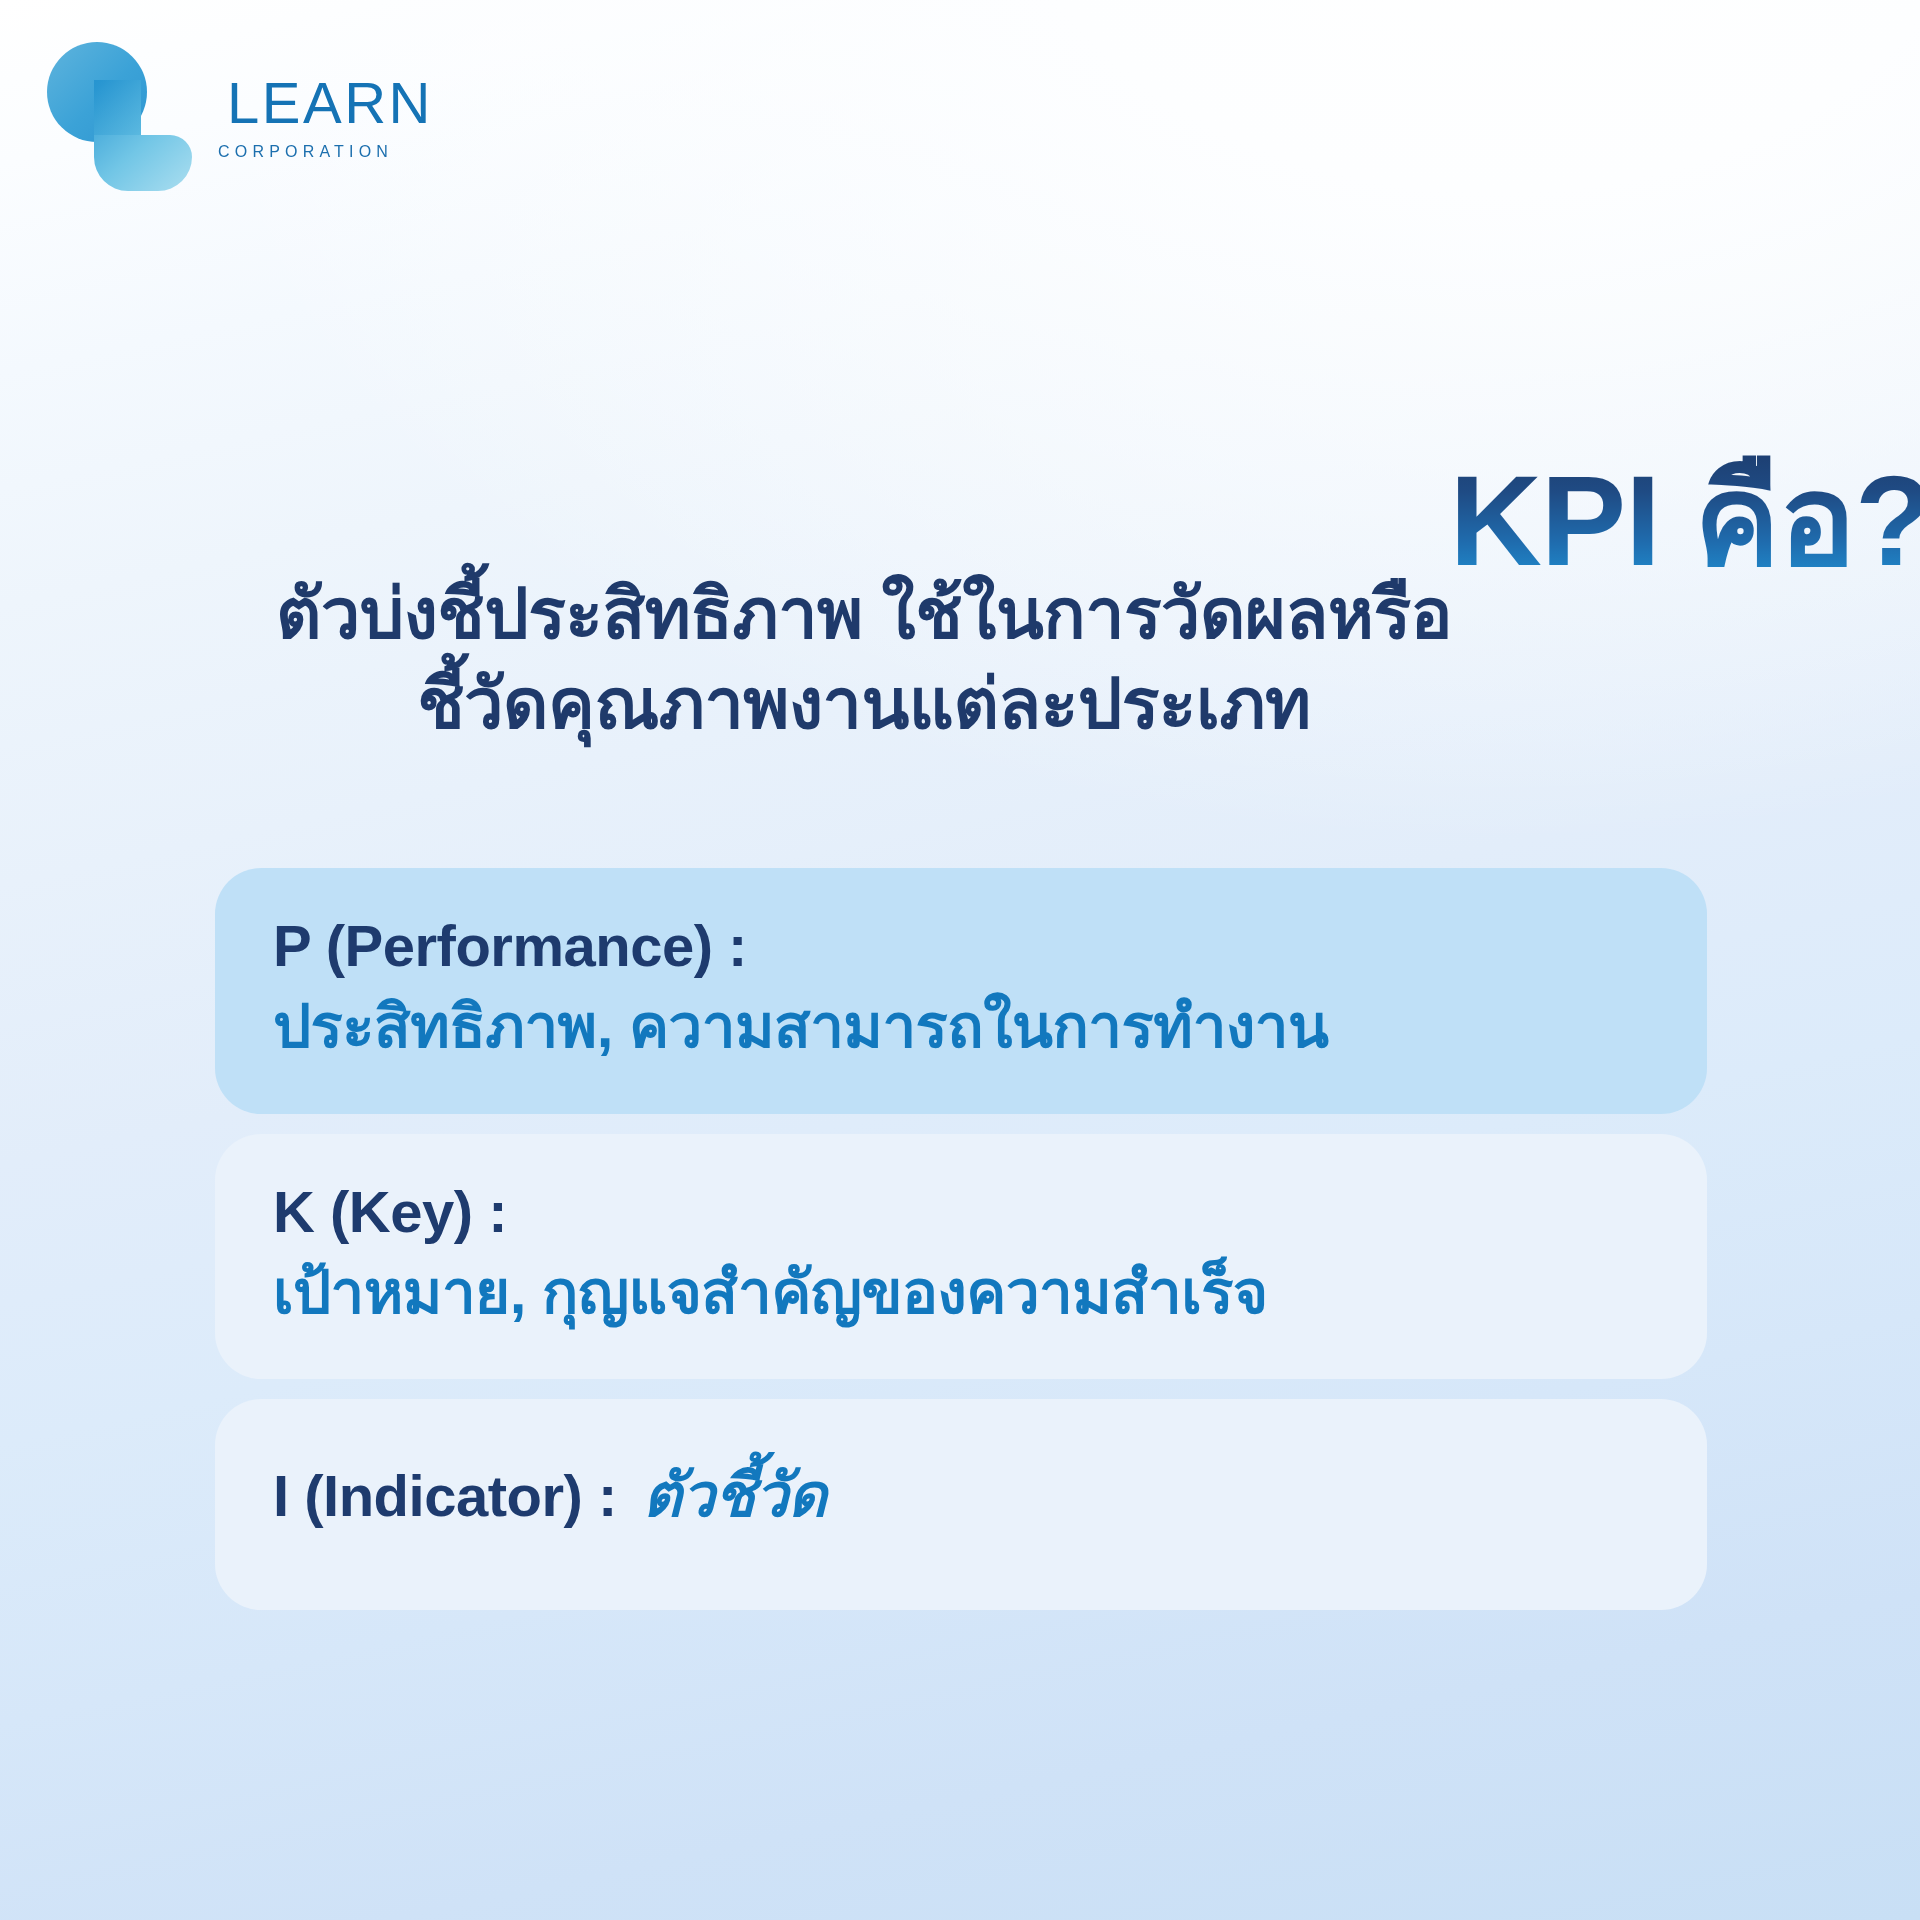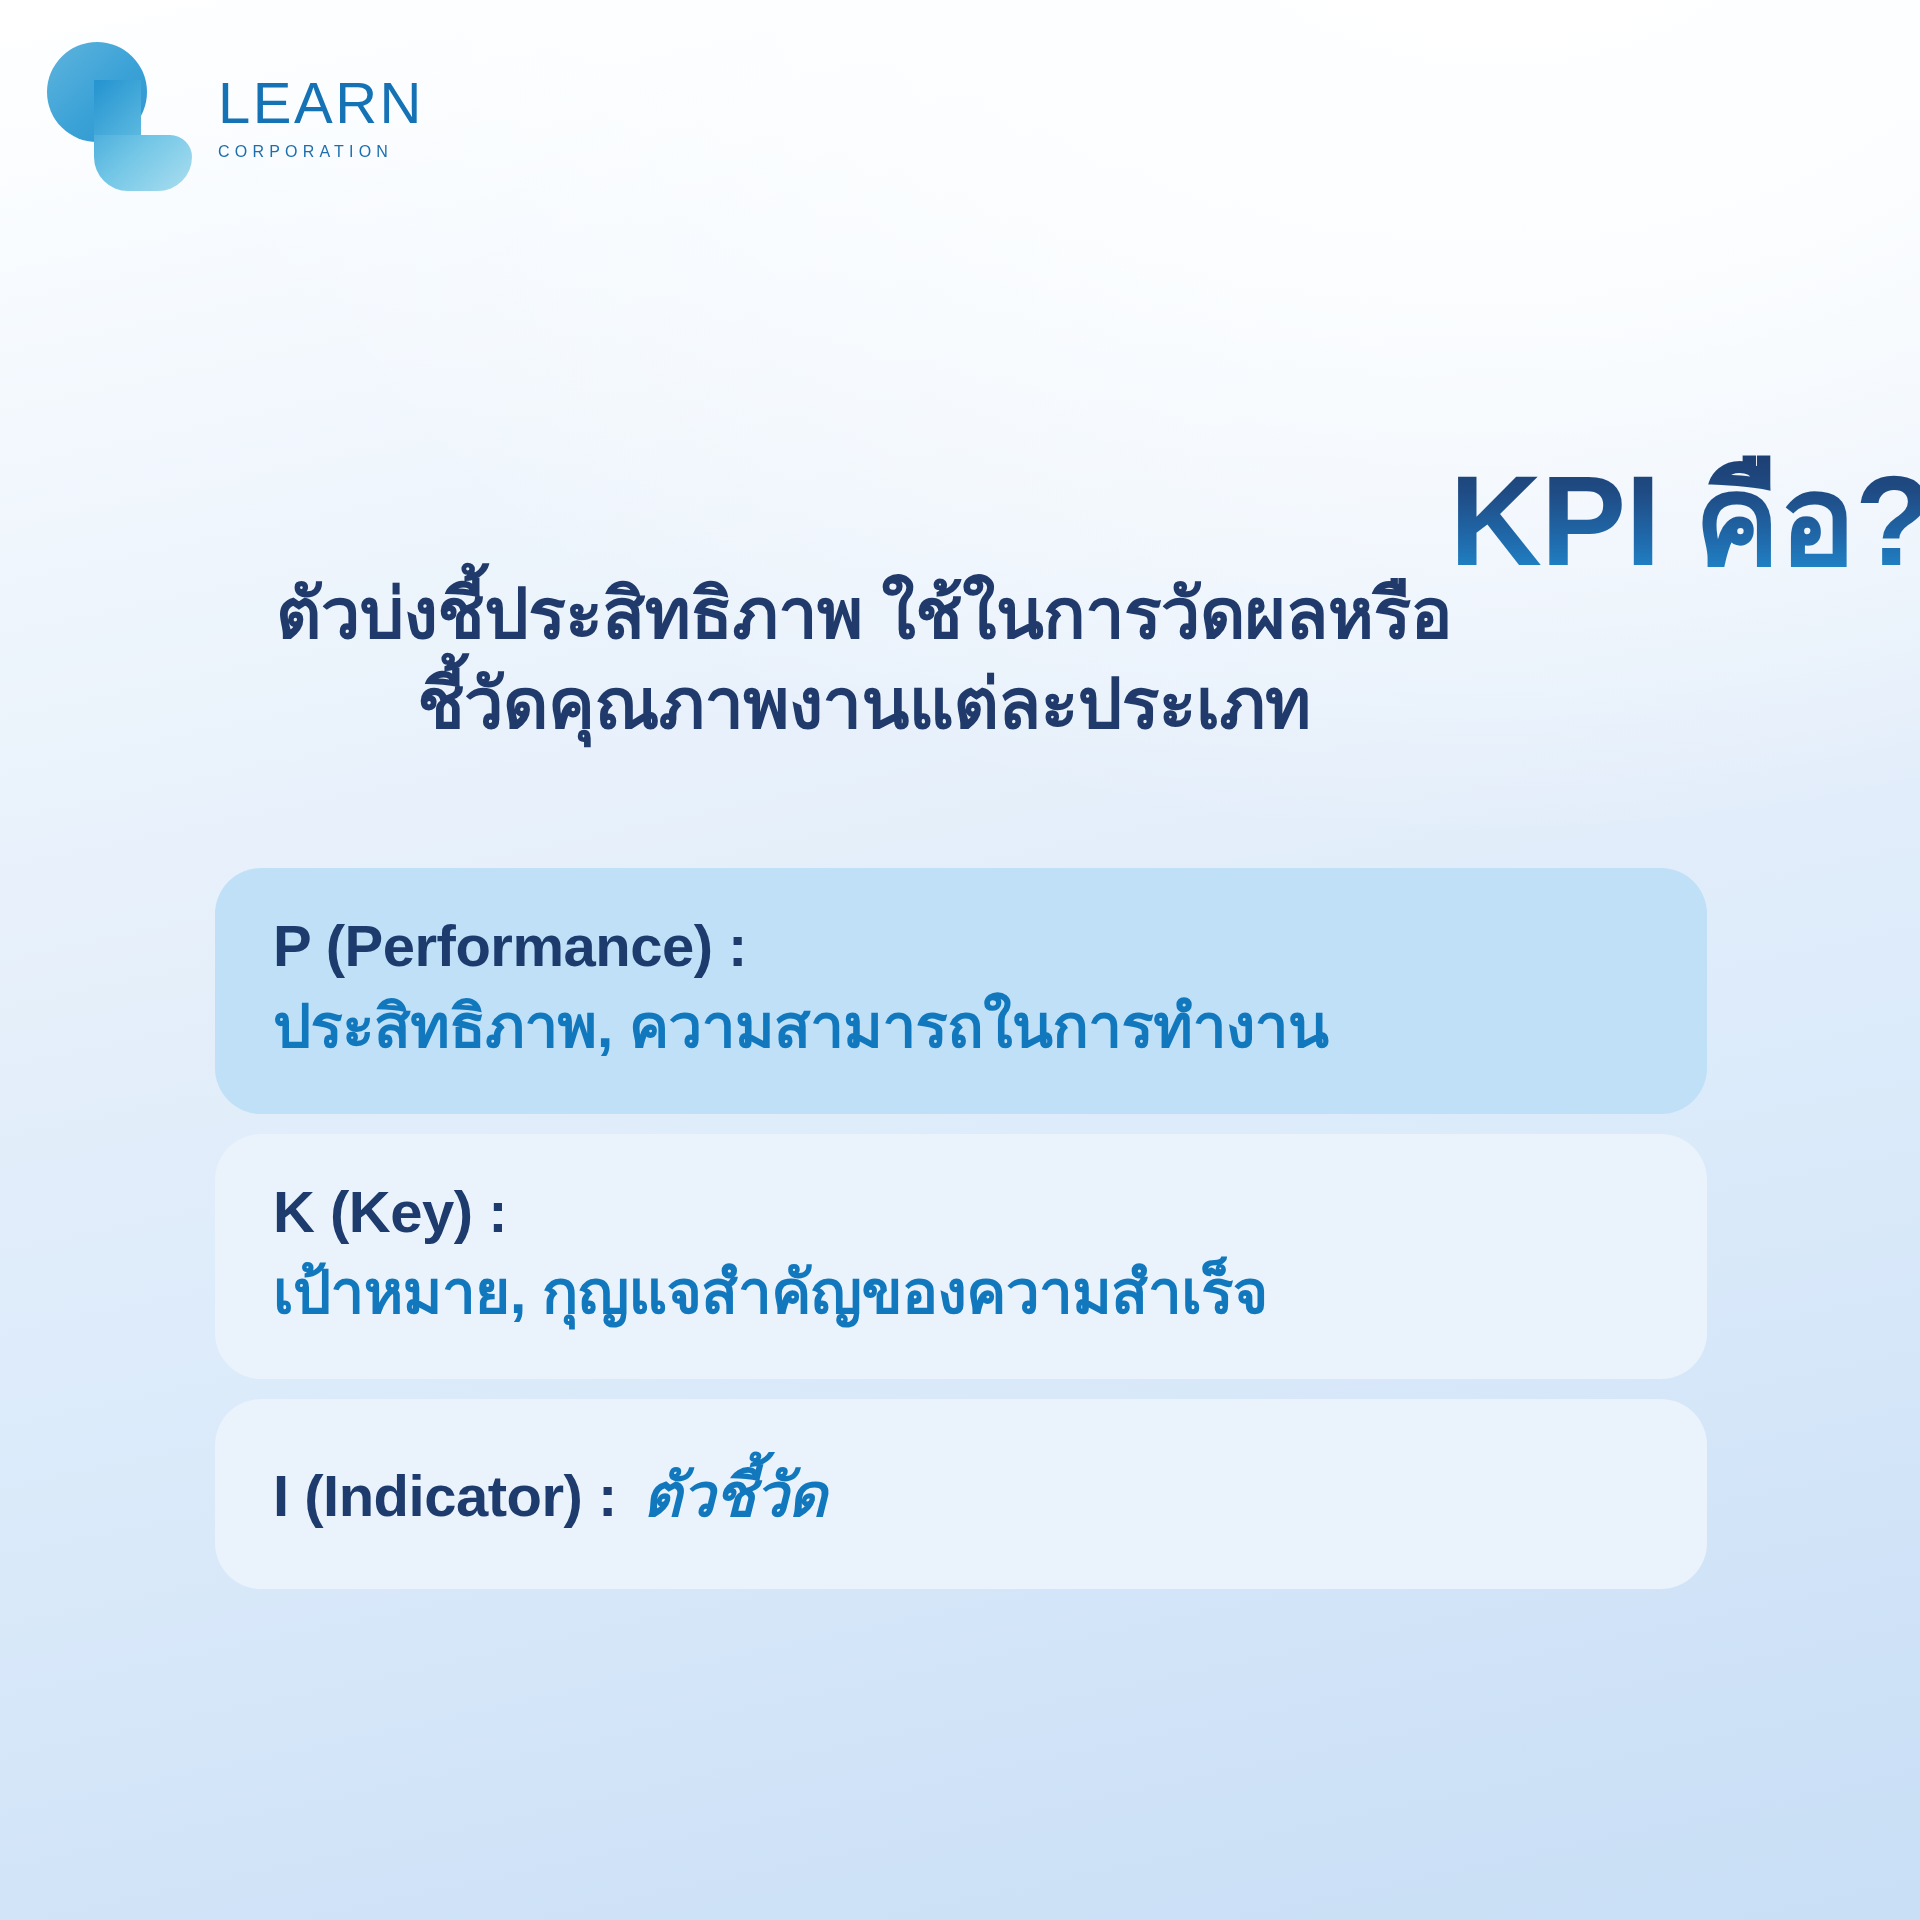--- a/index.html
+++ b/index.html
@@ -53,20 +53,21 @@
     flex-direction: column;
     justify-content: center;
     padding-top: 6px;
   }
   .logo-word {
     font-size: 58px;
     letter-spacing: 2.5px;
     color: #1573b5;
     font-weight: 400;
     line-height: 1;
+    margin-left: 9px;
   }
   .logo-sub {
     font-size: 16px;
     letter-spacing: 5.2px;
     color: #1c6fae;
     font-weight: 400;
     line-height: 1;
     margin-top: 12px;
   }
 
@@ -133,21 +134,21 @@
     letter-spacing: -0.5px;
     margin-top: 10px;
   }
   .card.inline .row {
     display: flex;
     align-items: baseline;
     gap: 26px;
     flex-wrap: wrap;
   }
   .card.inline .card-desc { margin-top: 0; font-style: italic; }
-  .card.inline { padding-top: 60px; padding-bottom: 57px; }
+  .card.inline { padding-top: 60px; padding-bottom: 78px; }
 </style>
 </head>
 <body>
 
 <div id="poster">
 
   <div class="logo-wrap">
     <span class="logo-mark-holder">
       <svg class="logo-mark" viewBox="0 0 152 155" xmlns="http://www.w3.org/2000/svg">
         <defs>

